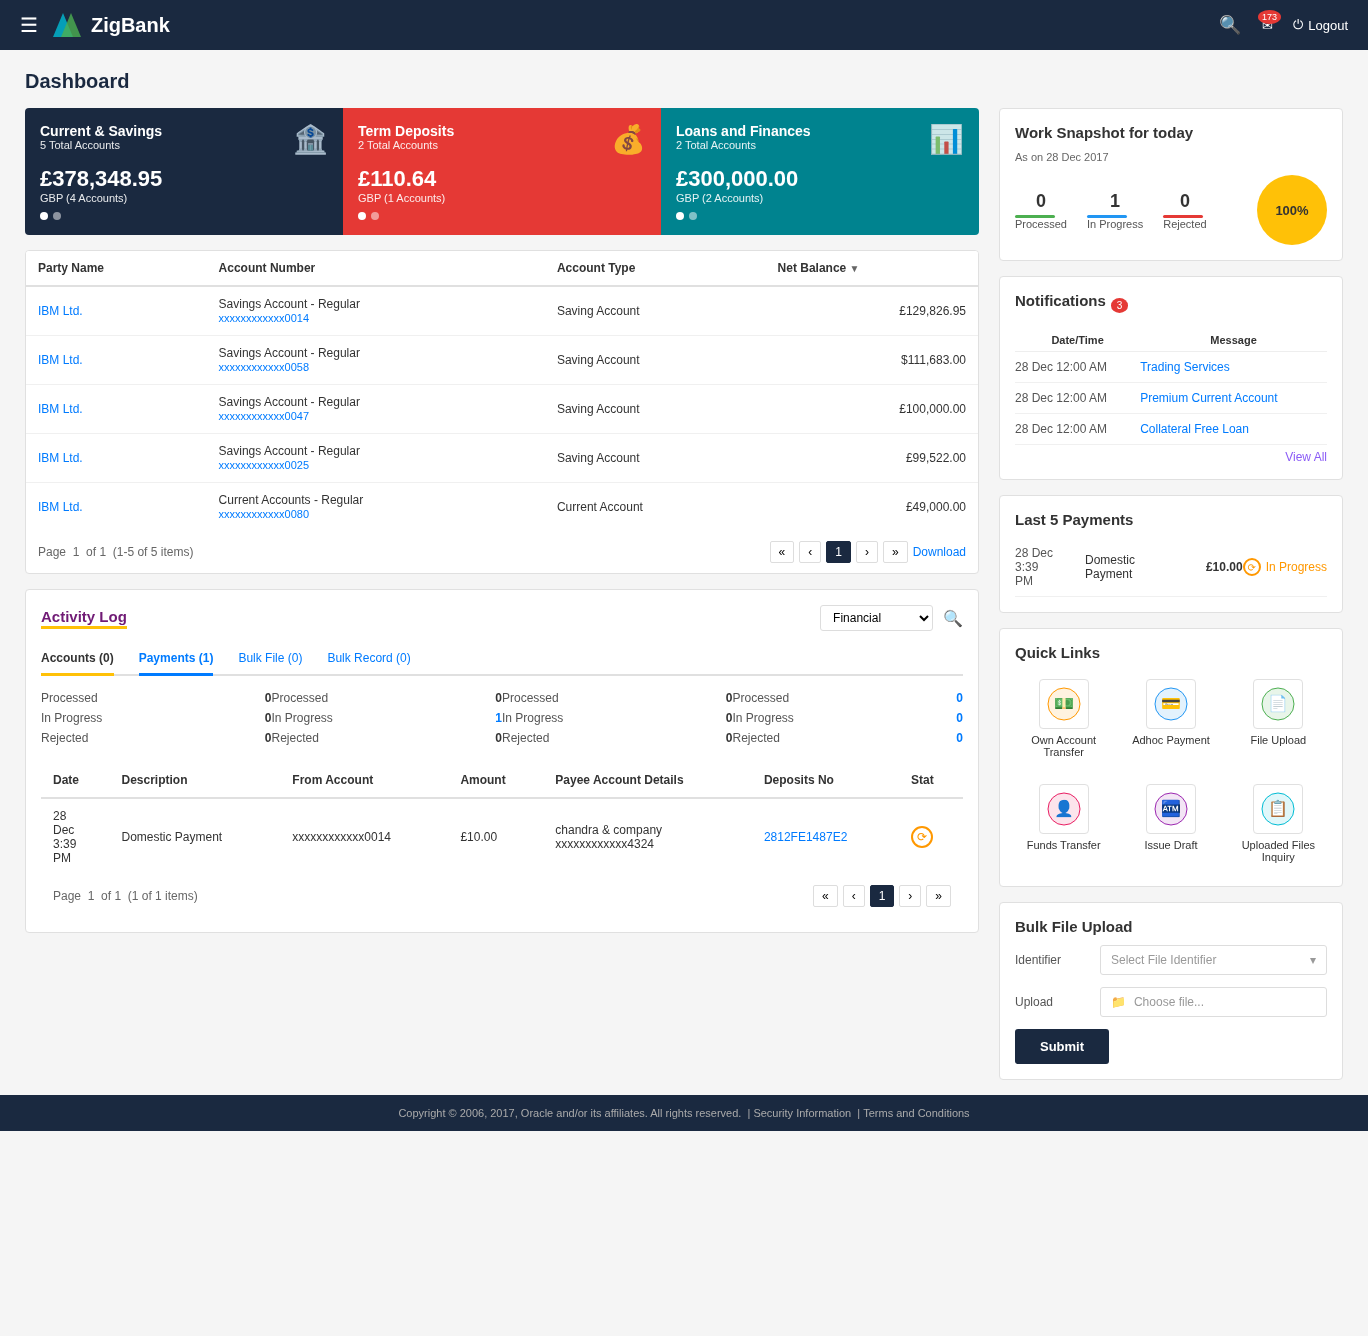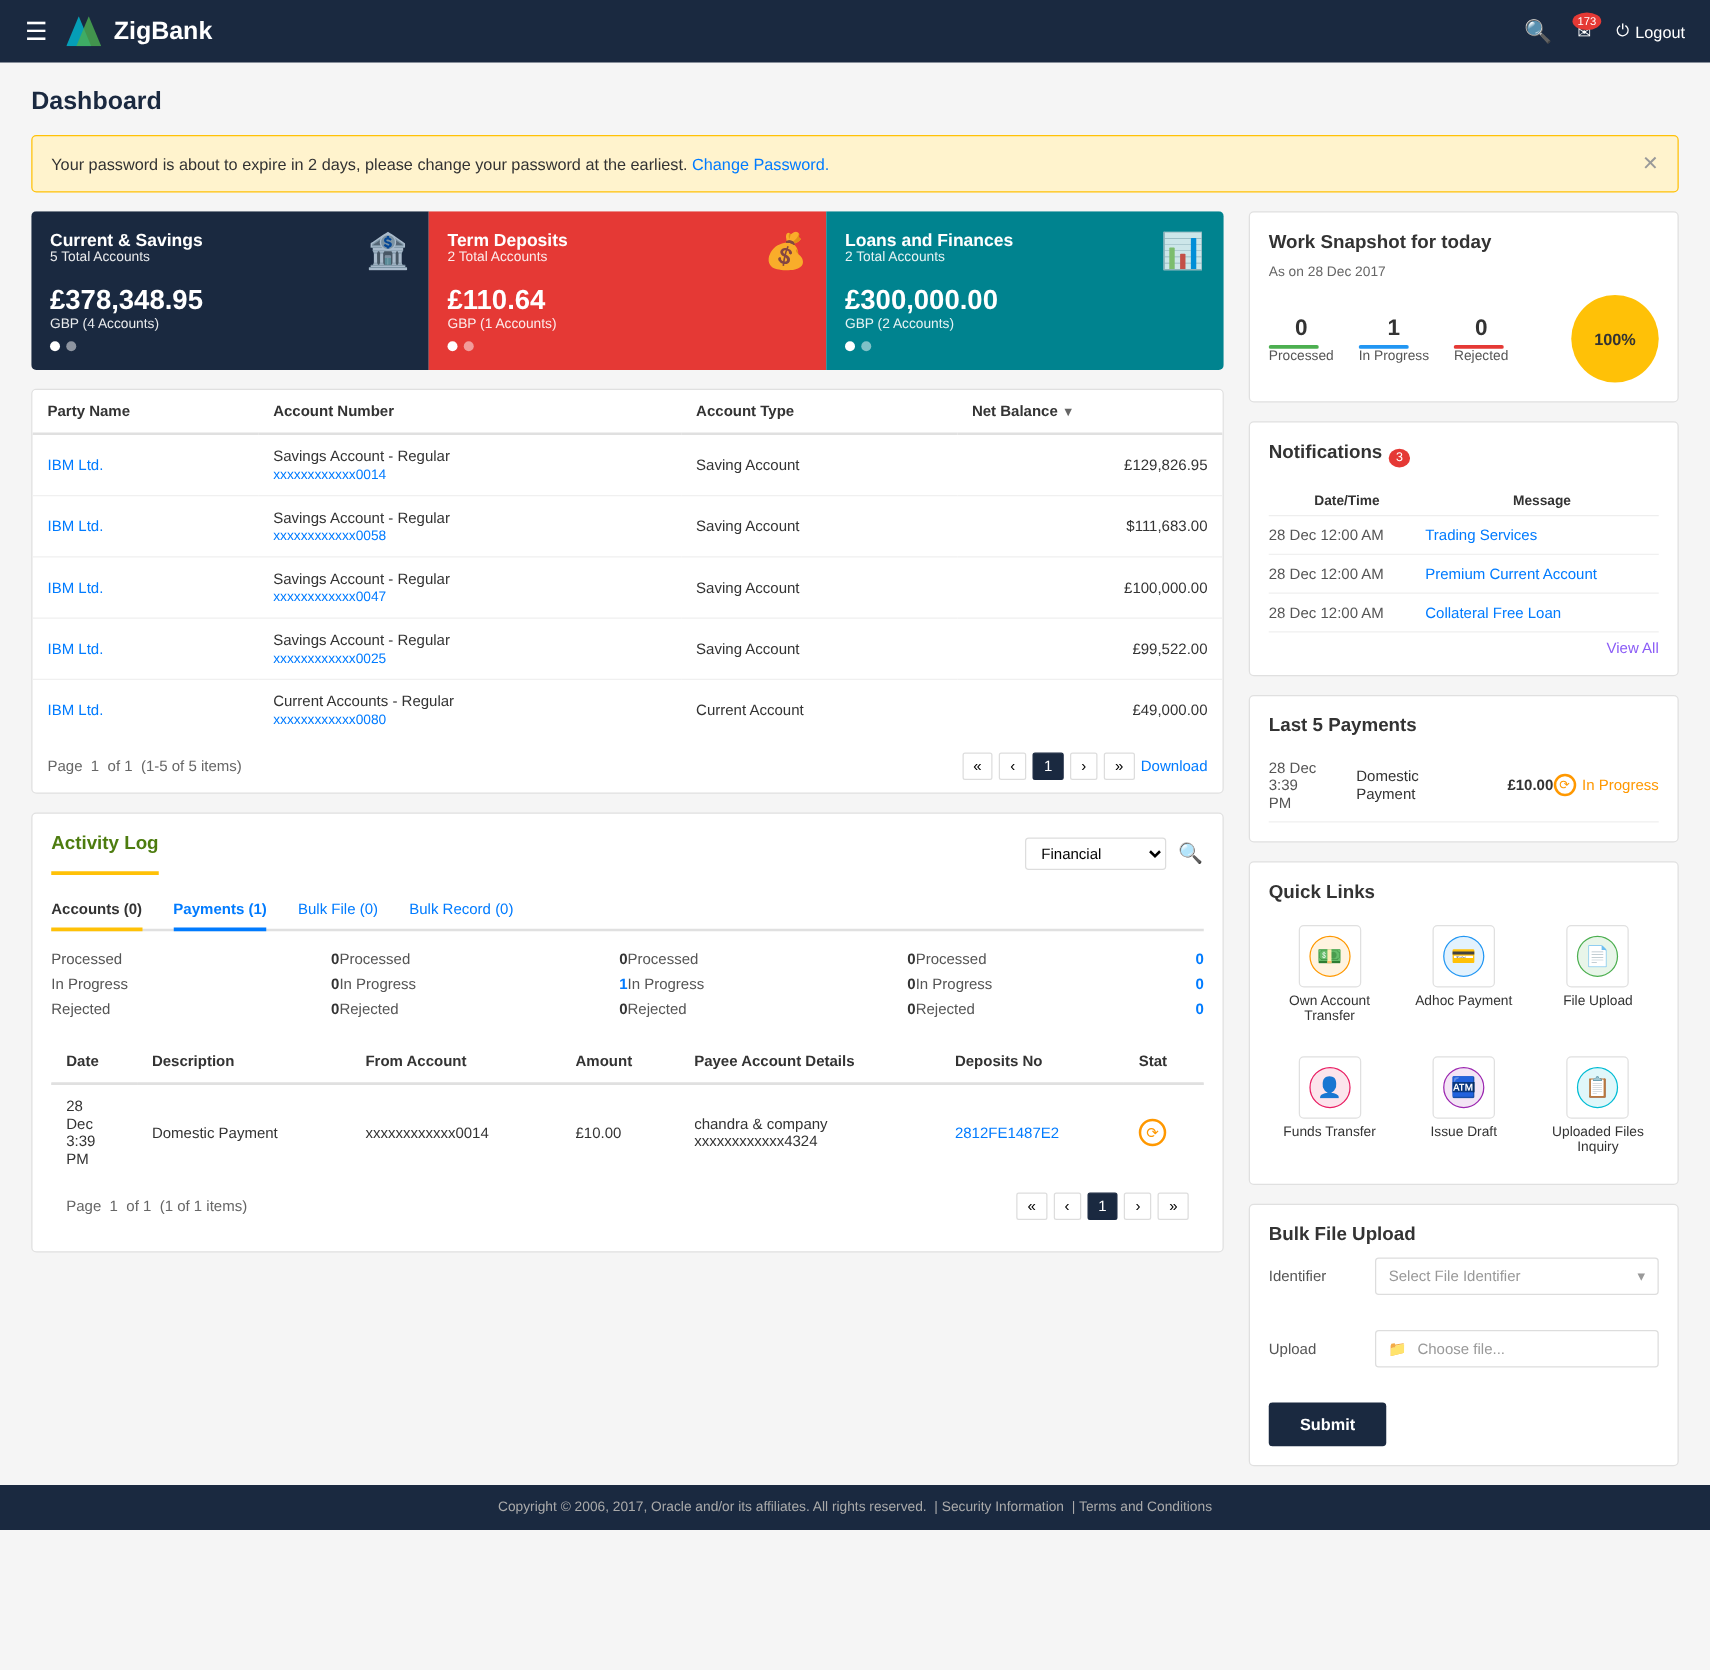--- a/index.html
+++ b/index.html
@@ -57,21 +57,21 @@
     
     .pagination { display: flex; align-items: center; padding: 10px 12px; font-size: 12px; color: #666; gap: 8px; justify-content: space-between; }
     .pagination-controls { display: flex; align-items: center; gap: 5px; }
     .page-btn { border: 1px solid #ddd; background: white; padding: 3px 8px; cursor: pointer; border-radius: 2px; font-size: 12px; }
     .page-btn.active { background: #1a2940; color: white; border-color: #1a2940; }
     .download-link { color: #007bff; cursor: pointer; }
 
     
     .activity-log { background: white; border: 1px solid #e0e0e0; border-radius: 4px; padding: 15px; }
     .activity-log-header { display: flex; align-items: center; justify-content: space-between; margin-bottom: 12px; }
-    .activity-log-title { font-size: 15px; font-weight: bold; color: #4d7c0f; border-bottom: 3px solid #ffc107; padding-bottom: 14px; }
+    .activity-log-title { font-size: 15px; font-weight: bold; color: #701a75; border-bottom: 3px solid #ffc107; padding-bottom: 1px; }
     .activity-filter { display: flex; align-items: center; gap: 10px; }
     .filter-select { border: 1px solid #ddd; padding: 4px 8px; border-radius: 3px; font-size: 12px; background: white; cursor: pointer; }
     .search-icon-btn { color: #007bff; cursor: pointer; font-size: 16px; }
 
     
     .activity-tabs { display: flex; border-bottom: 2px solid #e0e0e0; margin-bottom: 12px; }
     .activity-tab { padding: 8px 0; margin-right: 25px; font-size: 12px; cursor: pointer; color: #007bff; border-bottom: 3px solid transparent; margin-bottom: -2px; }
     .activity-tab.active-accounts { border-bottom-color: #ffc107; color: #333; font-weight: bold; }
     .activity-tab.active-payments { border-bottom-color: #007bff; color: #007bff; font-weight: bold; }
 
@@ -119,21 +119,21 @@
     .payment-status { display: flex; align-items: center; gap: 5px; color: #ff9800; }
     .status-icon { width: 18px; height: 18px; border: 2px solid #ff9800; border-radius: 50%; display: flex; align-items: center; justify-content: center; font-size: 10px; }
 
     
     .quick-links-grid { display: grid; grid-template-columns: repeat(3, 1fr); gap: 10px; }
     .quick-link-item { display: flex; flex-direction: column; align-items: center; cursor: pointer; padding: 8px; }
     .quick-link-icon { width: 50px; height: 50px; border: 1px solid #e0e0e0; border-radius: 4px; display: flex; align-items: center; justify-content: center; font-size: 24px; margin-bottom: 5px; background: white; }
     .quick-link-label { font-size: 11px; text-align: center; color: #333; }
 
     
-    .form-row { margin-bottom: 28px; }
+    .form-row { margin-bottom: 12px; }
     .form-label { font-size: 12px; color: #555; margin-bottom: 4px; display: block; }
     .form-select { width: 100%; border: 1px solid #ddd; padding: 7px 10px; border-radius: 3px; font-size: 12px; background: white; cursor: pointer; color: #999; display: flex; justify-content: space-between; align-items: center; }
     .form-file { display: flex; align-items: center; gap: 8px; border: 1px solid #ddd; padding: 7px 10px; border-radius: 3px; font-size: 12px; color: #999; cursor: pointer; }
     .submit-btn { background: #1a2940; color: white; border: none; padding: 10px 25px; border-radius: 3px; cursor: pointer; font-size: 13px; font-weight: bold; }
 
     
     .footer { background: #1a2940; color: #aaa; text-align: center; padding: 12px; font-size: 11px; }
     .footer a { color: #aaa; text-decoration: none; cursor: pointer; }
 
     .amount-right { text-align: right; }
@@ -159,27 +159,20 @@
     <div class="header-logout">
       <span>⏻</span>
       <span>Logout</span>
     </div>
   </div>
 </div>
 
 <div style="padding: 20px 25px 0;">
   <div class="page-title">Dashboard</div>
 
-  <div class="alert-banner">
-    <span>
-      <span>Your password is about to expire in 2 days, please change your password at the earliest.</span>
-      <span class="alert-link">Change Password.</span>
-    </span>
-    <span class="alert-close">✕</span>
-  </div>
 
   <div class="main-container" style="padding: 0;">
 
     <div class="left-panel">
 
       <div class="account-cards">
         <div class="account-card savings">
           <div class="account-card-header">
             <div>
               <div class="account-card-title">Current &amp; Savings</div>

